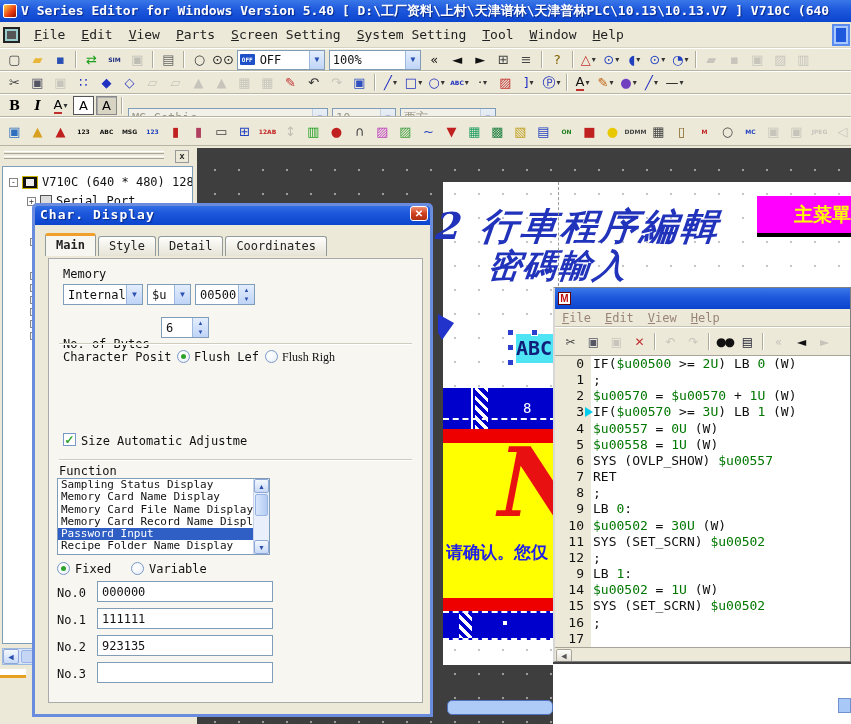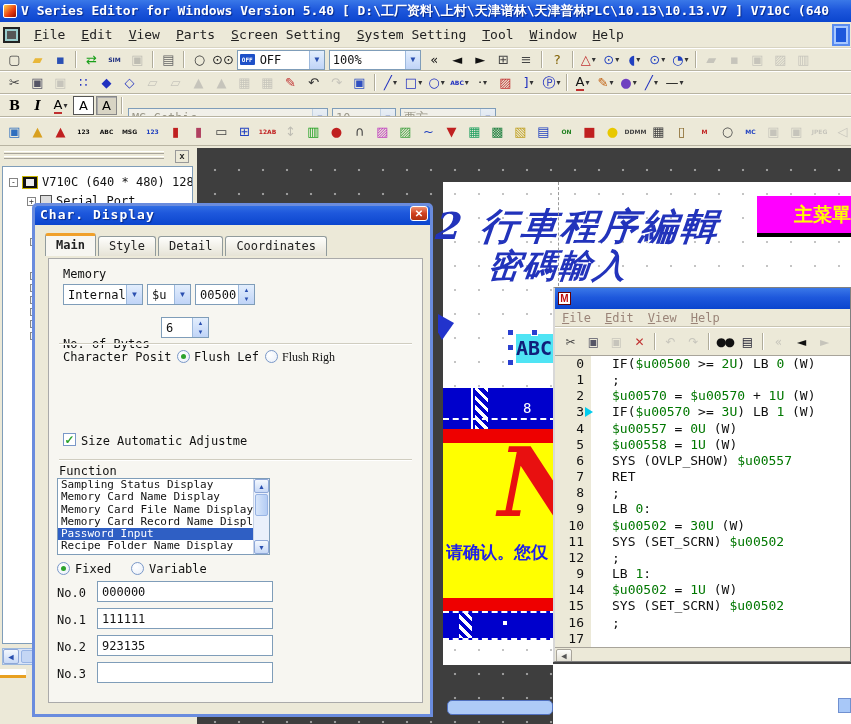--- a/index.html
+++ b/index.html
@@ -131,21 +131,21 @@
   .mmenu-item{font-family:"DejaVu Sans Mono",monospace;font-size:12px;color:#9A8478;padding:1px 7px;white-space:nowrap;}
   .mtoolbar{position:absolute;left:0;top:39px;width:100%;height:29px;background:var(--toolbar-beige,#ECE9D8);
     border-top:1px solid #FFF;border-bottom:1px solid #A8A49A;display:flex;align-items:center;padding-left:4px;}
   .mtoolbar .tb{font-size:12px;}
   .mcode{position:absolute;left:0;top:68px;width:100%;height:291px;background:#FFF;overflow:hidden;}
   .mline{display:flex;height:16.16px;font-family:"DejaVu Sans Mono",monospace;font-size:13px;line-height:16px;}
   .mno{width:36px;flex:0 0 auto;text-align:right;padding-right:7px;background:var(--toolbar-beige,#ECE9D8);
     color:#111;position:relative;}
   .mno .cur{position:absolute;right:-2px;top:3px;width:0;height:0;border-left:8px solid #00CCEE;
     border-top:5px solid transparent;border-bottom:5px solid transparent;}
-  .mtext2{padding-left:21px;color:#111;white-space:pre;}
+  .mtext2{padding-left:2px;color:#111;white-space:pre;}
   .g{color:var(--code-green,#007700);}
   .mhscroll{position:absolute;left:0;top:359px;width:100%;height:16px;background:var(--toolbar-beige,#ECE9D8);
     border-top:1px solid #A8A49A;display:flex;align-items:center;}
   .mhscroll .arr{width:16px;height:14px;margin-left:1px;background:linear-gradient(180deg,#FDFDFB,#E0DDD0);
     border:1px solid #A8A49A;border-radius:2px;color:#555;font-size:9px;display:flex;align-items:center;justify-content:center;}
   .bottom-white{position:absolute;left:553px;top:662px;width:298px;height:62px;background:#FFF;border-top:2px solid #444;}
   .bottom-white .bfrag{position:absolute;right:0;top:34px;width:13px;height:15px;background:#A8C8F8;border:1px solid #7090D0;}
 
   
   .dialog{position:absolute;left:32px;top:203px;width:401px;height:514px;background:var(--toolbar-beige,#ECE9D8);

